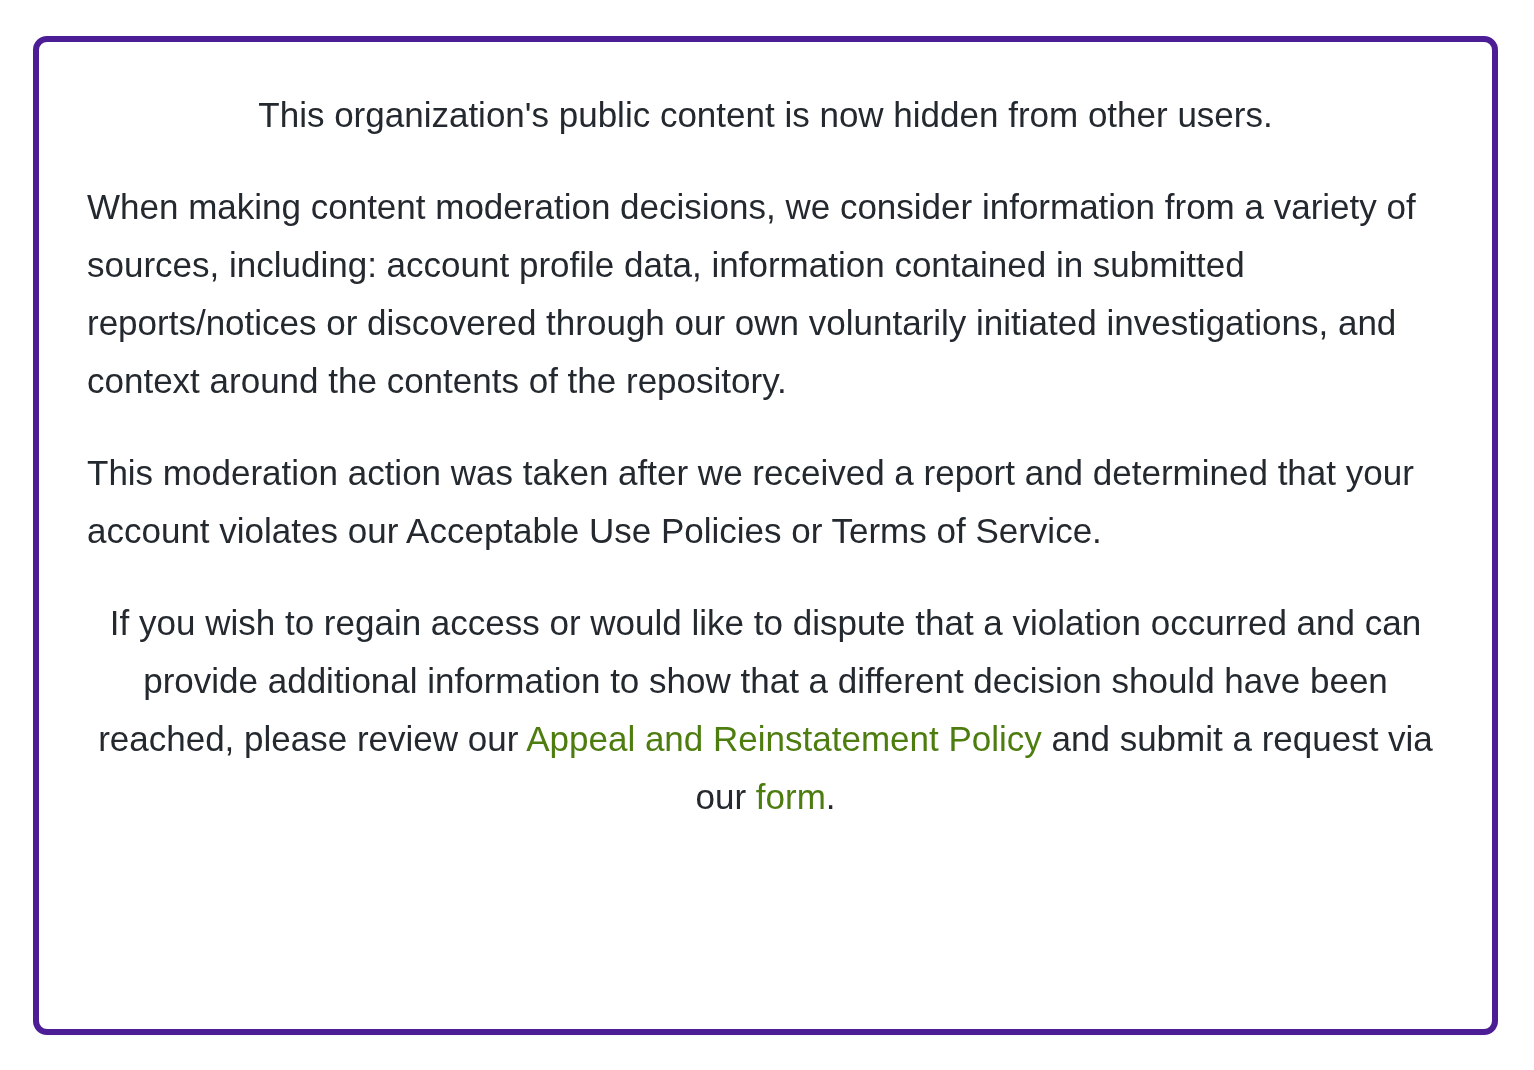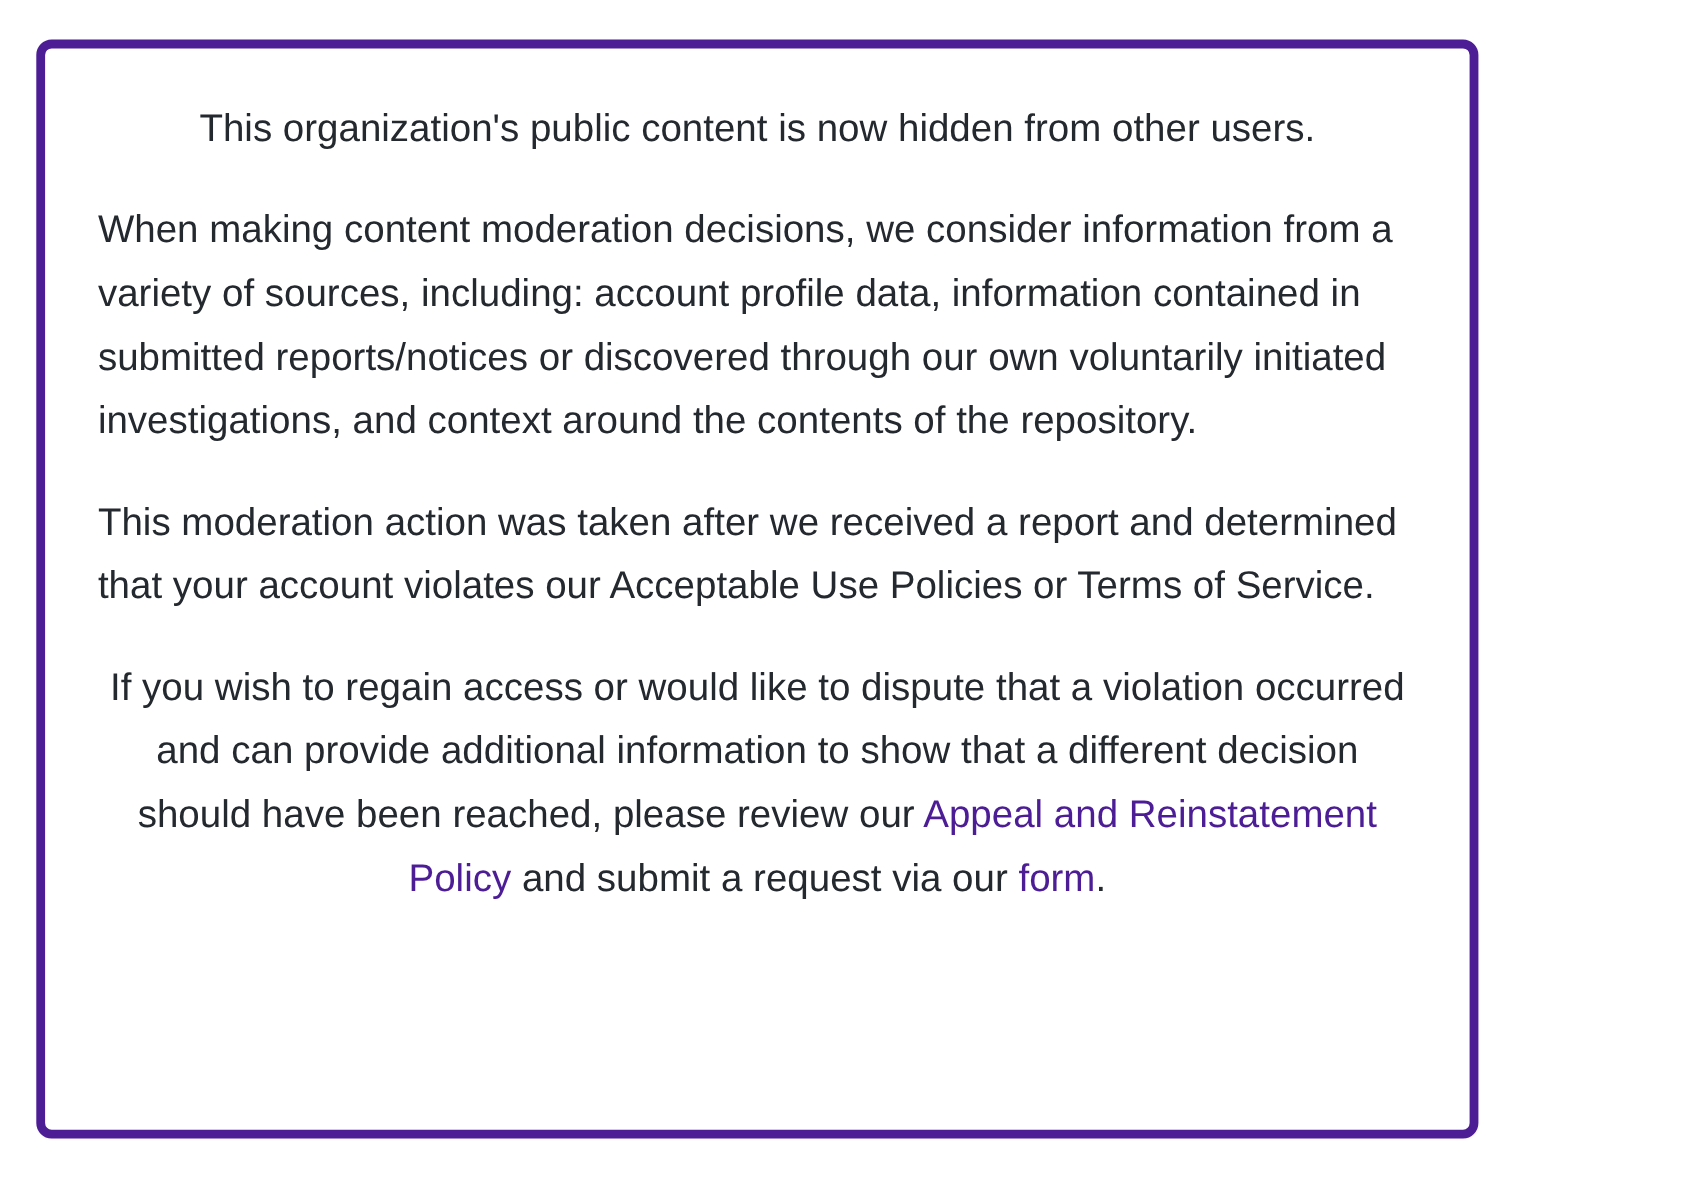--- a/index.html
+++ b/index.html
@@ -10,39 +10,39 @@
   body {
     width: 1534px;
     height: 1070px;
     font-family: "Liberation Sans", sans-serif;
     color: #24292f;
     -webkit-font-smoothing: antialiased;
   }
   .notice-card {
     box-sizing: border-box;
     margin: 36px 36px 0 33px;
-    width: 1311px;
+    width: 1465px;
     min-height: 999px;
     background: #ffffff;
-    border: 8px solid #4c1d95;
+    border: 6px solid #4c1d95;
     border-radius: 14px;
     padding: 44px 48px 2px 48px;
     box-shadow: 0 1px 2px rgba(27, 31, 36, 0.03);
   }
   .para {
     margin: 0 0 34px 0;
     font-size: 35px;
     line-height: 58px;
     text-align: left;
   }
   .para.center {
     text-align: center;
   }
   a.inline-link {
-    color: #4c1d95;
+    color: #4d7c0f;
     text-decoration: none;
     cursor: pointer;
   }
 </style>
 </head>
 <body>
 
 <div class="page">
   <div class="notice-card">
 

